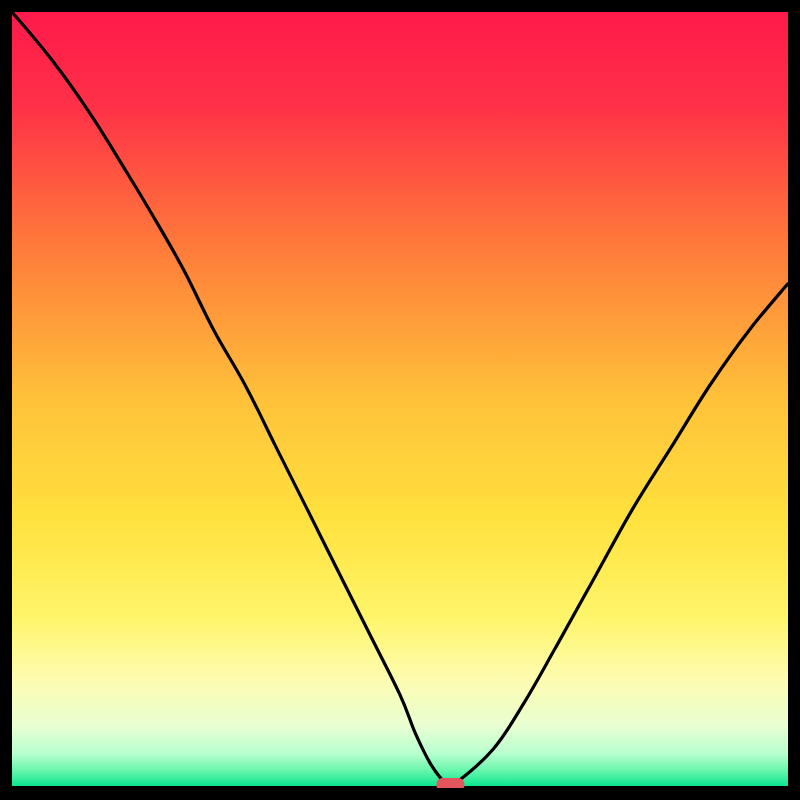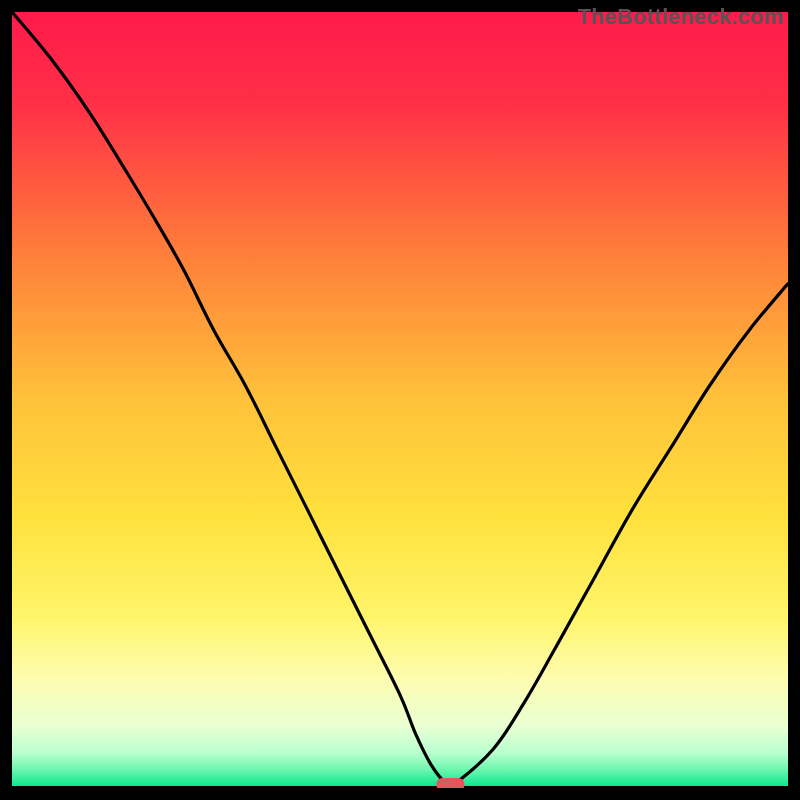--- a/index.html
+++ b/index.html
@@ -30,21 +30,20 @@
     user-select: none;
   }
   svg {
     display: block;
   }
 </style>
 </head>
 <body>
 
 <div class="frame">
-  <div class="watermark">TheBottleneck.com</div>
 
   <svg id="chart-svg" width="776" height="776" viewBox="0 0 776 776">
     <defs>
       <linearGradient id="bg-grad" x1="0" y1="0" x2="0" y2="1">
           <stop offset="0%" stop-color="#ff1a4b"></stop>
           <stop offset="12%" stop-color="#ff3047"></stop>
           <stop offset="30%" stop-color="#ff7a3a"></stop>
           <stop offset="50%" stop-color="#ffc23a"></stop>
           <stop offset="65%" stop-color="#ffe13d"></stop>
           <stop offset="78%" stop-color="#fff56a"></stop>

